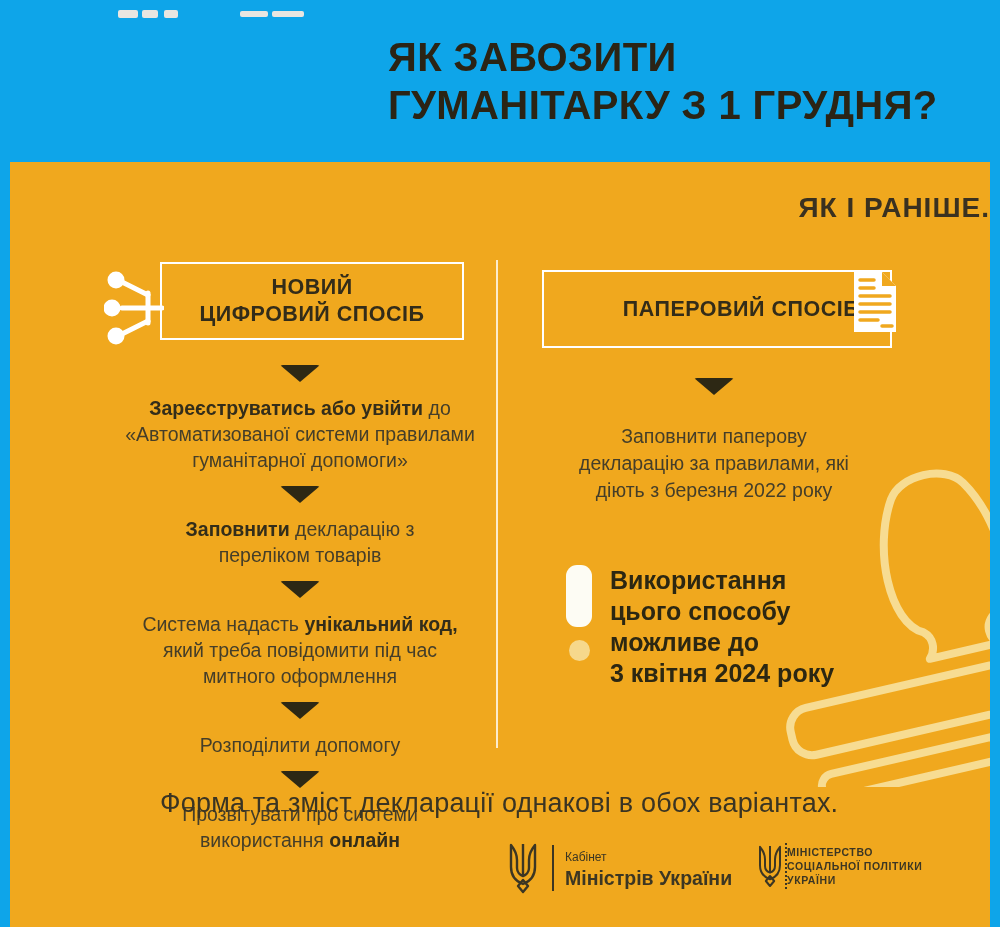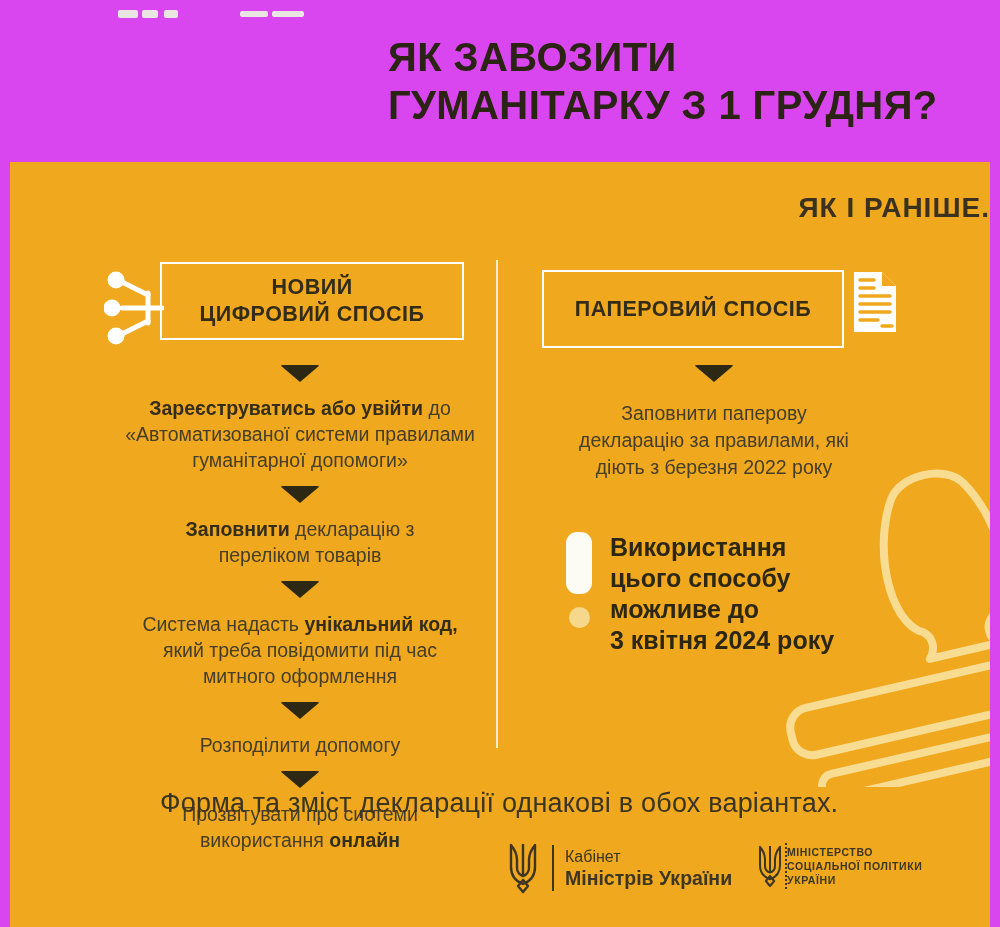--- a/index.html
+++ b/index.html
@@ -1,42 +1,42 @@
 <!DOCTYPE html>
 <html><head>
 <meta charset="utf-8">
 <style>
   html,body{margin:0;padding:0;background:#fff;}
-  .page{position:relative;width:1000px;height:927px;background:#d946ef;overflow:hidden;
+  .page{position:relative;width:1000px;height:927px;background:#0ea5e9;overflow:hidden;
         font-family:"Liberation Sans","DejaVu Sans",sans-serif;}
   
   .bar{position:absolute;background:#e9e6e1;border-radius:2px;}
   
   .main-title{position:absolute;left:388px;top:33px;font-size:40px;line-height:48px;
       font-weight:800;letter-spacing:.4px;color:#2b2415;}
   
   .panel{position:absolute;left:10px;top:162px;width:980px;height:765px;
       background:#F0A81E;overflow:hidden;}
   .panel-heading{position:absolute;left:0;top:30px;width:100%;text-align:right;
       font-size:28px;font-weight:800;letter-spacing:1px;color:#3a3120;}
   
   .method-box{position:absolute;border:2.5px solid #fff;display:flex;flex-direction:column;
       align-items:center;justify-content:center;text-align:center;
       font-size:21.5px;line-height:27px;font-weight:800;letter-spacing:.5px;color:#332c19;}
   .box-digital{left:150px;top:100px;width:300px;height:74px;}
-  .box-paper{left:532px;top:108px;width:298px;height:74px;}
+  .box-paper{left:532px;top:108px;width:298px;height:74px;padding-left:48px;}
   .icon-abs{position:absolute;}
   
   .divider{position:absolute;left:486px;top:98px;width:2px;height:488px;
       background:rgba(255,255,255,.78);}
   
   .col{position:absolute;display:flex;flex-direction:column;align-items:center;
       text-align:center;color:#453e29;font-size:19.5px;line-height:26px;}
   .col-left{left:100px;top:203px;width:380px;}
-  .col-right{left:528px;top:203px;width:352px;}
+  .col-right{left:528px;top:216px;width:352px;gap:10px;}
   .col b{font-weight:800;color:#332d1a;margin-top:12px;}
   .arrow{width:0;height:0;border-left:20px solid transparent;border-right:20px solid transparent;
       border-top:17px solid #2d2814;border-radius:3px;margin:0 auto 13px;}
   .step{margin-bottom:13px;}
   
   .warning{display:flex;gap:18px;margin-top:38px;align-self:flex-start;margin-left:28px;}
   .excl{display:flex;flex-direction:column;align-items:center;}
   .excl-bar{width:26px;height:62px;background:#fdfcf4;border-radius:11px;}
   .excl-dot{width:21px;height:21px;border-radius:50%;background:#f6d88c;margin-top:13px;}
   .warning-text{text-align:left;font-size:25px;line-height:31px;font-weight:800;color:#2c2712;}
@@ -44,21 +44,21 @@
   .stamp{position:absolute;left:748px;top:285px;}
   
   .footer-note{position:absolute;left:150px;top:626px;font-size:27px;font-weight:400;
       color:#3a3423;letter-spacing:.2px;text-align:right;}
   .logos{position:absolute;left:0;top:680px;width:100%;height:70px;color:#3c3623;}
   .logo{position:absolute;display:flex;align-items:center;}
   .logo-cabinet{left:495px;gap:11px;}
   .logo-ministry{left:745px;}
   .logo-sep{width:2px;height:46px;background:#3c3623;}
   .logo-sep-dotted{width:0;height:46px;border-left:2px dotted #3c3623;}
-  .cab-l1{font-size:16px;line-height:20px;}
+  .cab-l1{font-size:12px;line-height:20px;}
   .cab-l2{font-size:19.5px;line-height:23px;font-weight:700;text-align:center;}
   .min-line{font-size:10.5px;line-height:14px;font-weight:700;letter-spacing:.6px;}
 </style>
 </head>
 <body>
 
 <div class="page">
 
   <div class="bar" style="left:118px;top:10px;width:20px;height:8px;"></div>
   <div class="bar" style="left:142px;top:10px;width:16px;height:8px;"></div>

